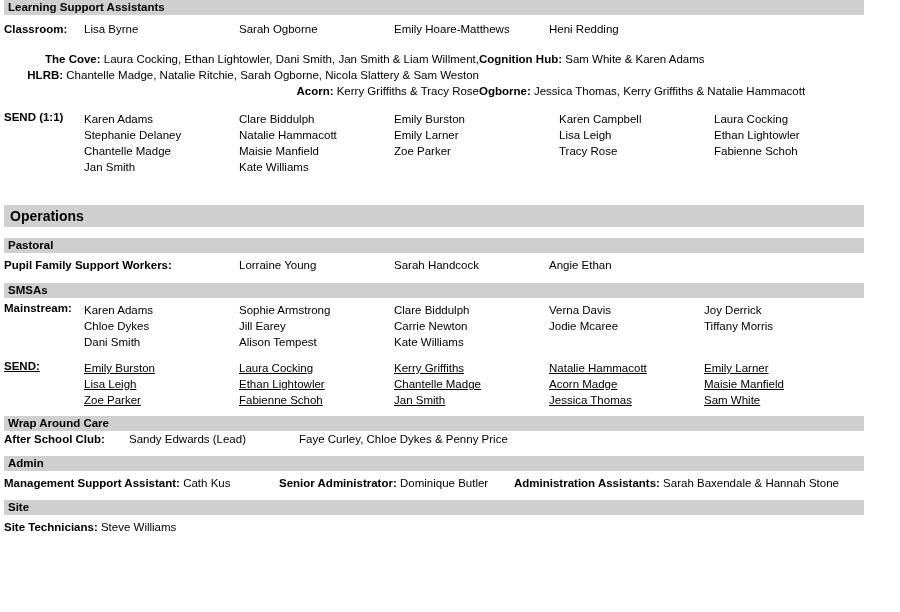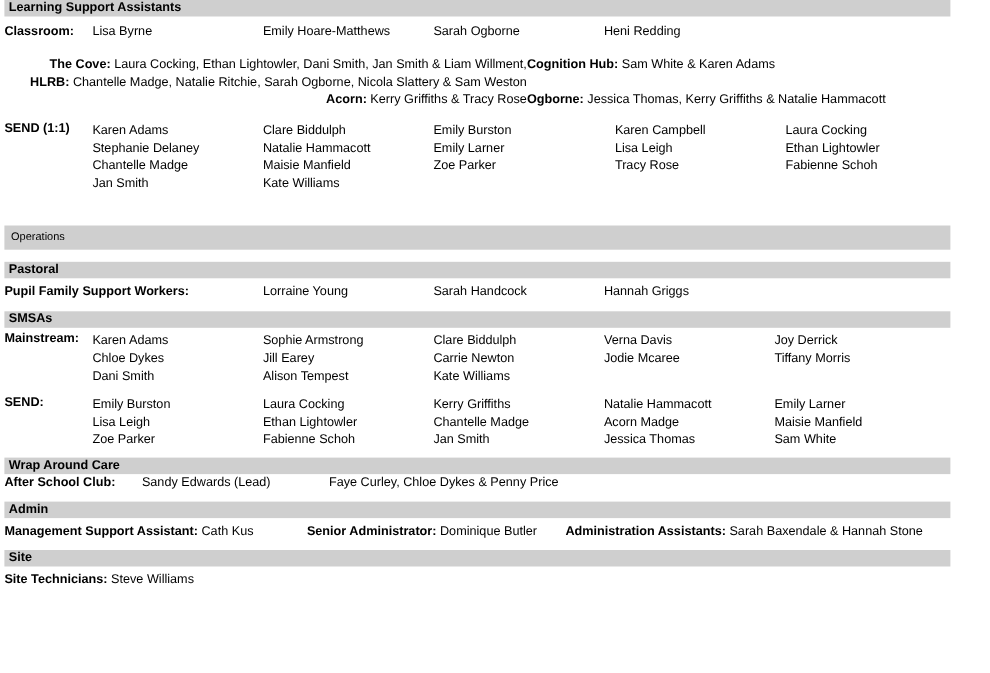--- a/index.html
+++ b/index.html
@@ -31,36 +31,36 @@
     font-weight: bold;
     font-size: 11.5px;
     padding-left: 4px;
     box-sizing: border-box;
     margin: 0;
     width: 860px;
   }
   .bar.big {
     height: 22px;
     line-height: 22px;
-    font-size: 10px;
-    font-weight: normal;
+    font-size: 14px;
+    font-weight: bold;
     padding-left: 6px;
   }
   .row {
     display: flex;
     align-items: flex-start;
     text-align: right;
   }
   .lbl {
     font-weight: bold;
     white-space: nowrap;
   }
   .mt4 { margin-top: 4px; }
   .mt6 { margin-top: 6px; }
-  .mt10 { margin-top: 10px; }
+  .mt10 { margin-top: 10px; text-decoration: underline; }
   .mt12 { margin-top: 12px; }
   .mt14 { margin-top: 14px; }
 
   .line { height: 16px; line-height: 16px; }
 
   
   .cols {
     display: flex;
   }
   .c-lbl { width: 80px; flex: 0 0 80px; font-weight: bold; }
@@ -74,22 +74,22 @@
 </head>
 <body>
 
 <div class="page">
 
   <div class="bar">Learning Support Assistants</div>
 
   <div class="cols mt6">
     <div class="c-lbl namecell">Classroom:</div>
     <div class="col w155 namecell">Lisa Byrne</div>
+    <div class="col w155 namecell">Sarah Ogborne</div>
     <div class="col w155 namecell">Emily Hoare-Matthews</div>
-    <div class="col w155 namecell">Sarah Ogborne</div>
     <div class="col w155 namecell">Heni Redding</div>
   </div>
 
   <div class="mt14">
     <div class="row line">
       <div style="width:475px; white-space:nowrap;">
         <span class="lbl">The Cove:</span>
         <span>Laura Cocking, Ethan Lightowler, Dani Smith, Jan Smith &amp; Liam Willment,</span>
       </div>
       <div style="white-space:nowrap;">
@@ -148,21 +148,21 @@
 
   <div style="height:30px;"></div>
   <div class="bar big">Operations</div>
 
   <div style="height:11px;"></div>
   <div class="bar">Pastoral</div>
   <div class="cols mt4">
     <div class="namecell" style="width:235px; font-weight:bold;">Pupil Family Support Workers:</div>
     <div class="col w155 namecell">Lorraine Young</div>
     <div class="col w155 namecell">Sarah Handcock</div>
-    <div class="col w155 namecell">Hannah Griggs</div>
+    <div class="col w155 namecell">Angie Ethan</div>
   </div>
 
   <div style="height:10px;"></div>
   <div class="bar">SMSAs</div>
 
   <div class="cols mt4">
     <div class="c-lbl">Mainstream:</div>
     <div class="col w155">
       <div class="namecell">Karen Adams</div>
       <div class="namecell">Chloe Dykes</div>

